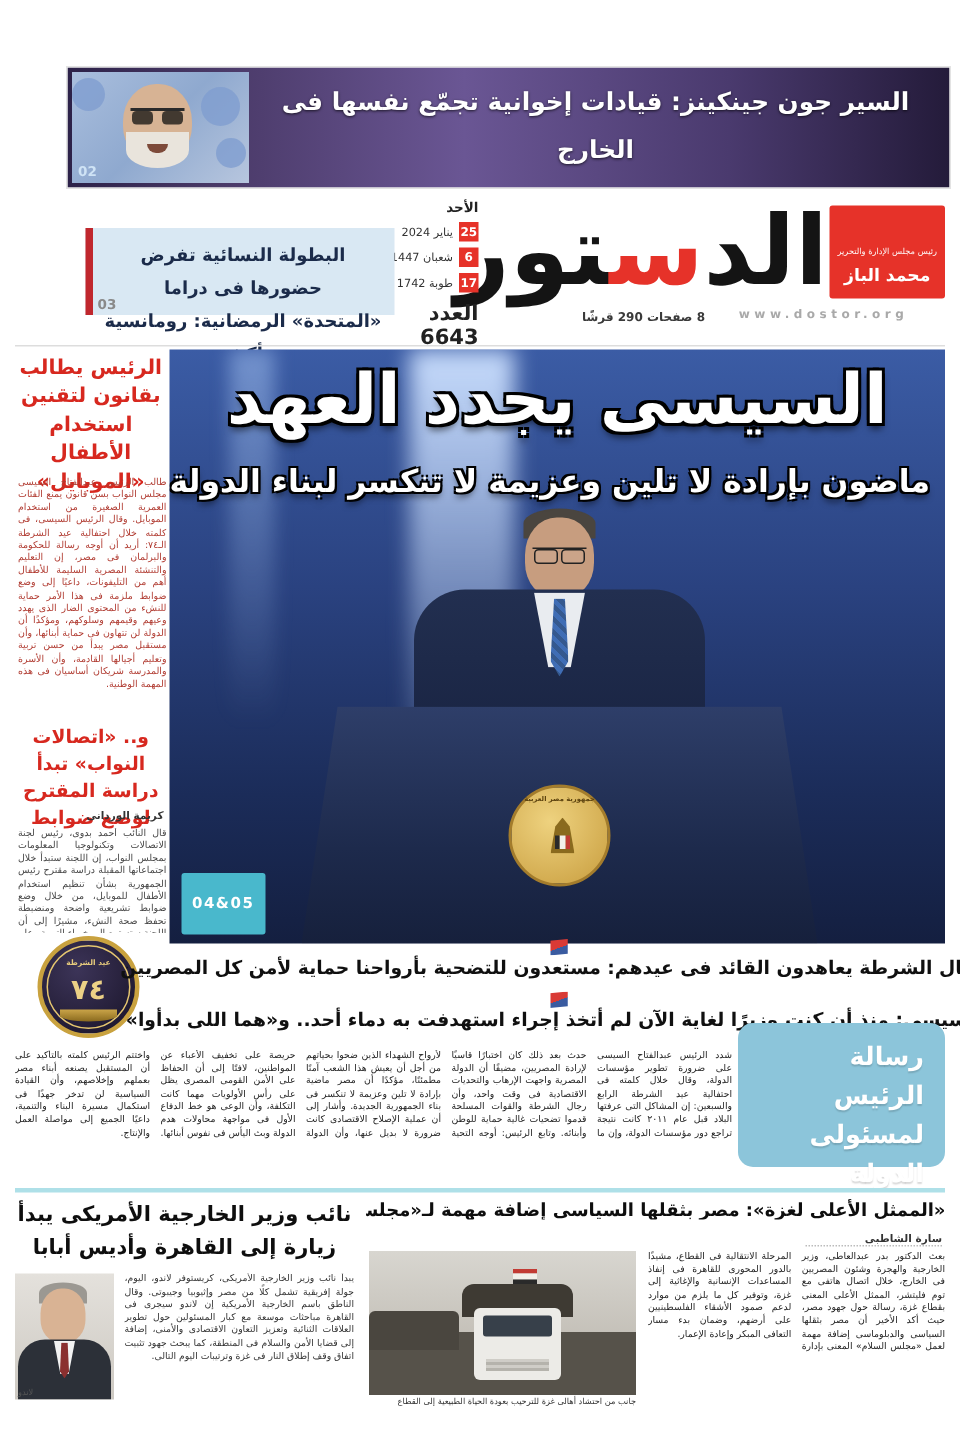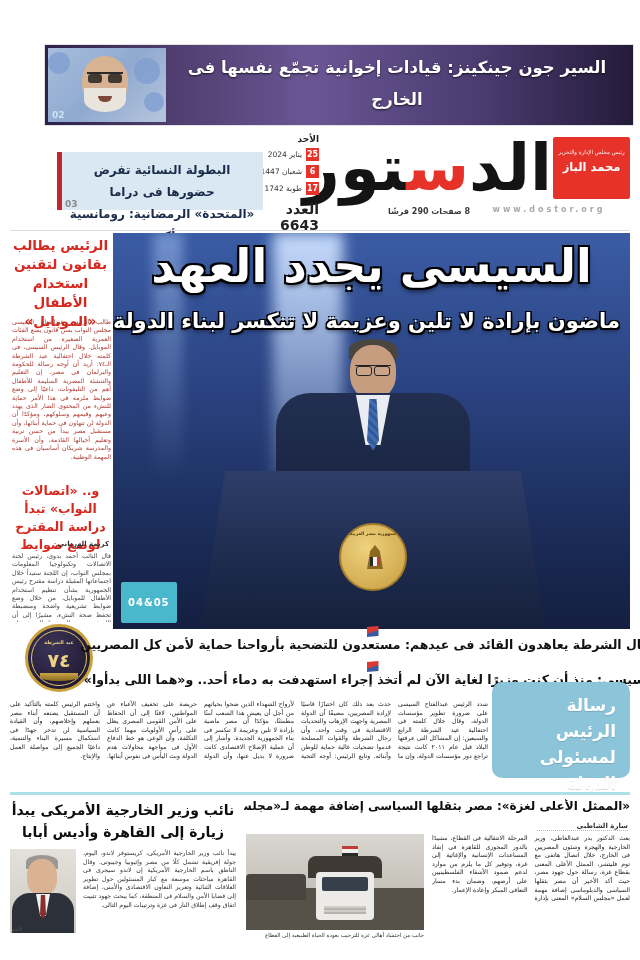--- a/index.html
+++ b/index.html
@@ -23,21 +23,21 @@
   .j-glasses{position:absolute;left:39px;top:24px;width:36px;height:10px;
     border-top:2px solid #2a2a2a;}
   .j-glasses::before,.j-glasses::after{content:"";position:absolute;top:0;width:14px;height:9px;
     background:rgba(40,35,30,.85);border-radius:3px;}
   .j-glasses::before{left:1px;} .j-glasses::after{right:1px;}
   .j-mouth{position:absolute;left:50px;top:48px;width:14px;height:6px;border-radius:0 0 8px 8px;background:#7d4a3a;}
   .badge-02{position:absolute;left:4px;bottom:2px;color:#cfe3f5;font-size:9px;font-weight:bold;direction:ltr;}
 
   
   .editor-box{left:553px;top:137px;width:77px;height:62px;background:#e63229;border-radius:2px;
-    color:#fff;text-align:center;padding-top:12px;box-sizing:border-box;}
+    color:#fff;text-align:center;padding-top:28px;box-sizing:border-box;}
   .editor-title{font-size:5.5px;opacity:.95;}
   .editor-name{font-size:11.5px;font-weight:bold;margin-top:5px;}
   .website{left:468px;top:205px;width:162px;direction:ltr;text-align:center;color:#a9a9a9;
     font-size:8px;letter-spacing:3px;font-weight:bold;}
   .logo{left:320px;top:126px;width:232px;height:82px;text-align:center;line-height:84px;
     font-size:64px;font-weight:bold;color:#141414;white-space:nowrap;}
   .logo .red{color:#e63229;}
   .edition-info{left:350px;top:207px;width:120px;font-size:8px;font-weight:bold;color:#3a3a3a;text-align:right;}
   .date-block{left:255px;top:134px;width:64px;}
   .day{font-size:9px;font-weight:bold;color:#222;text-align:right;margin-bottom:4px;}

